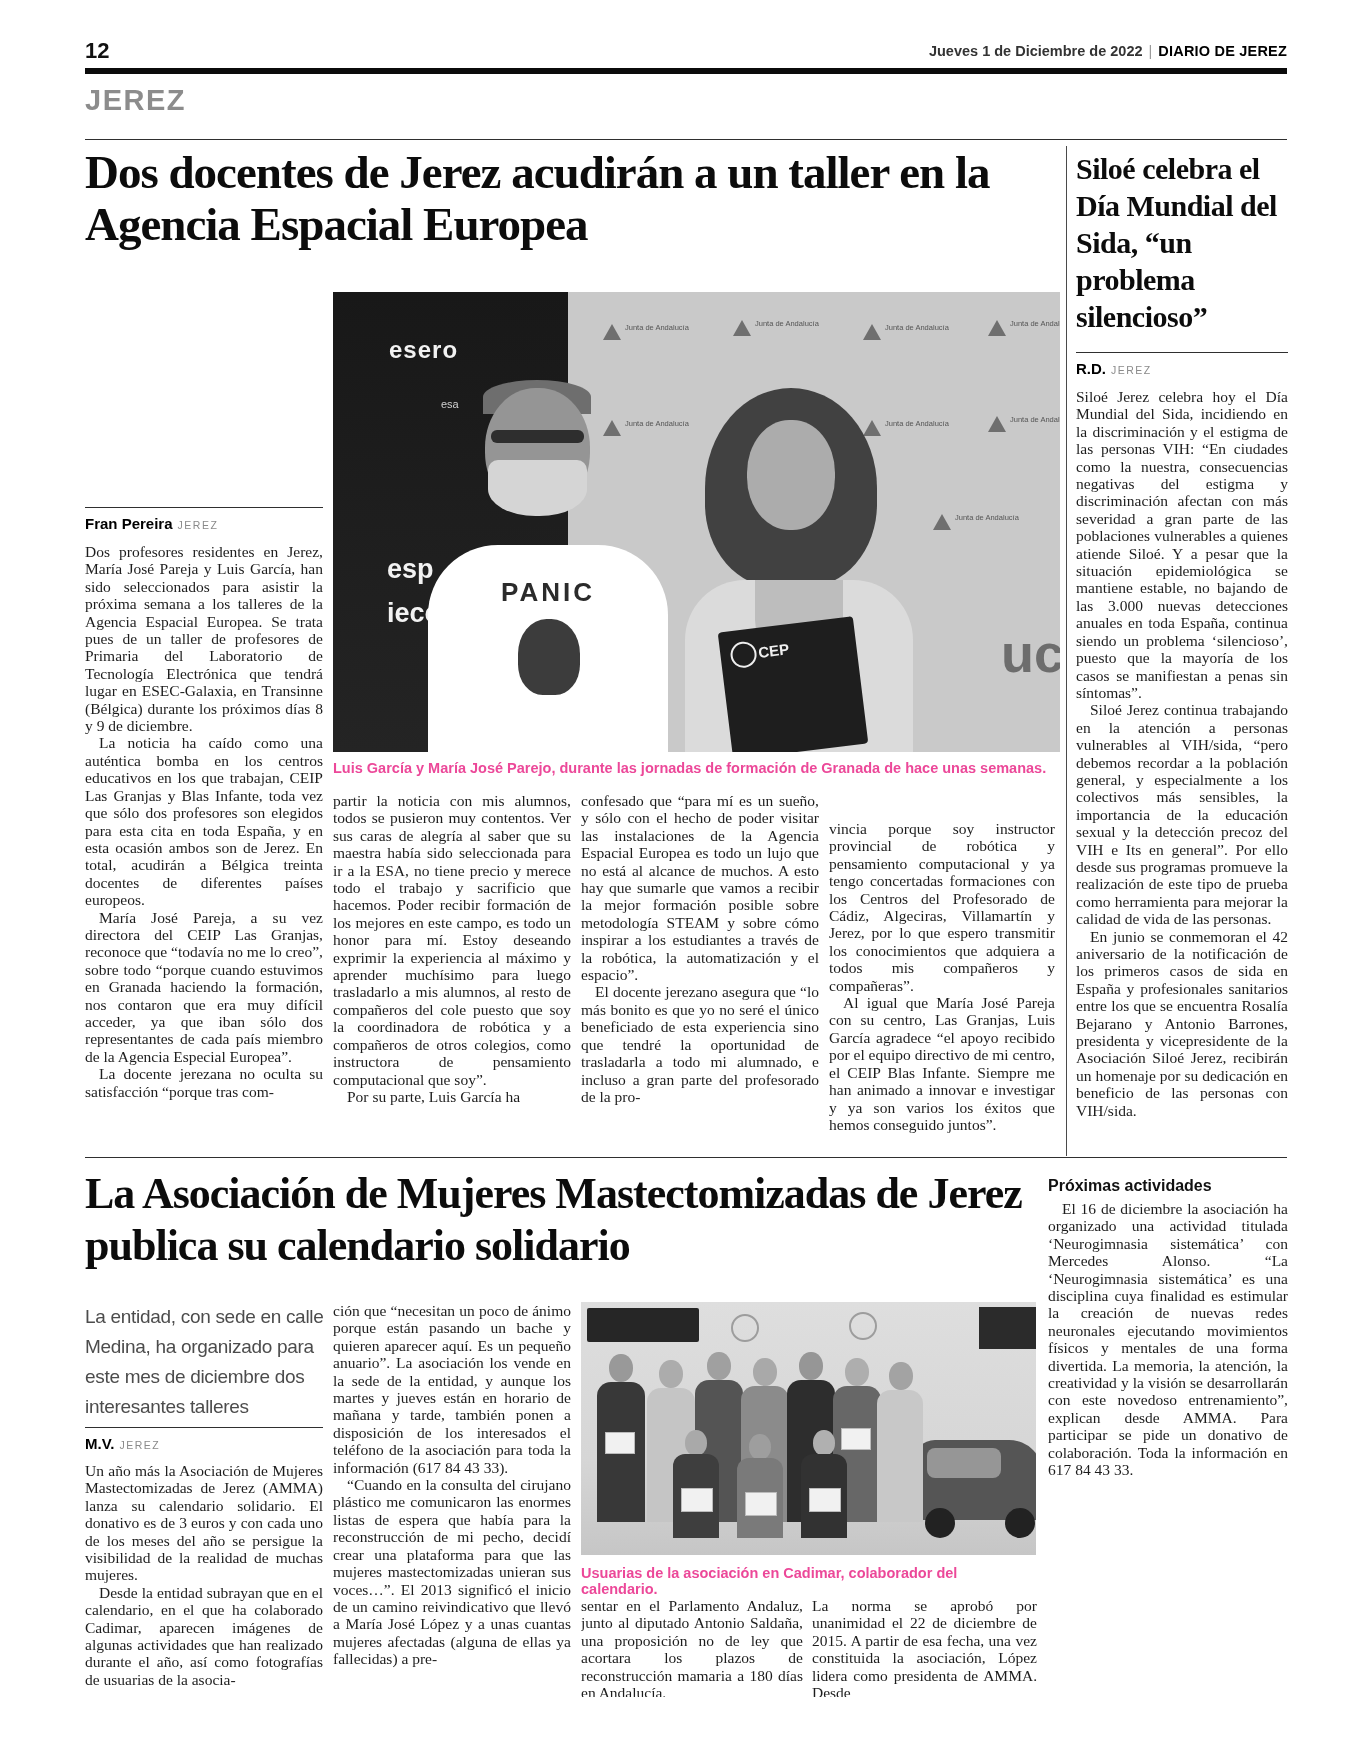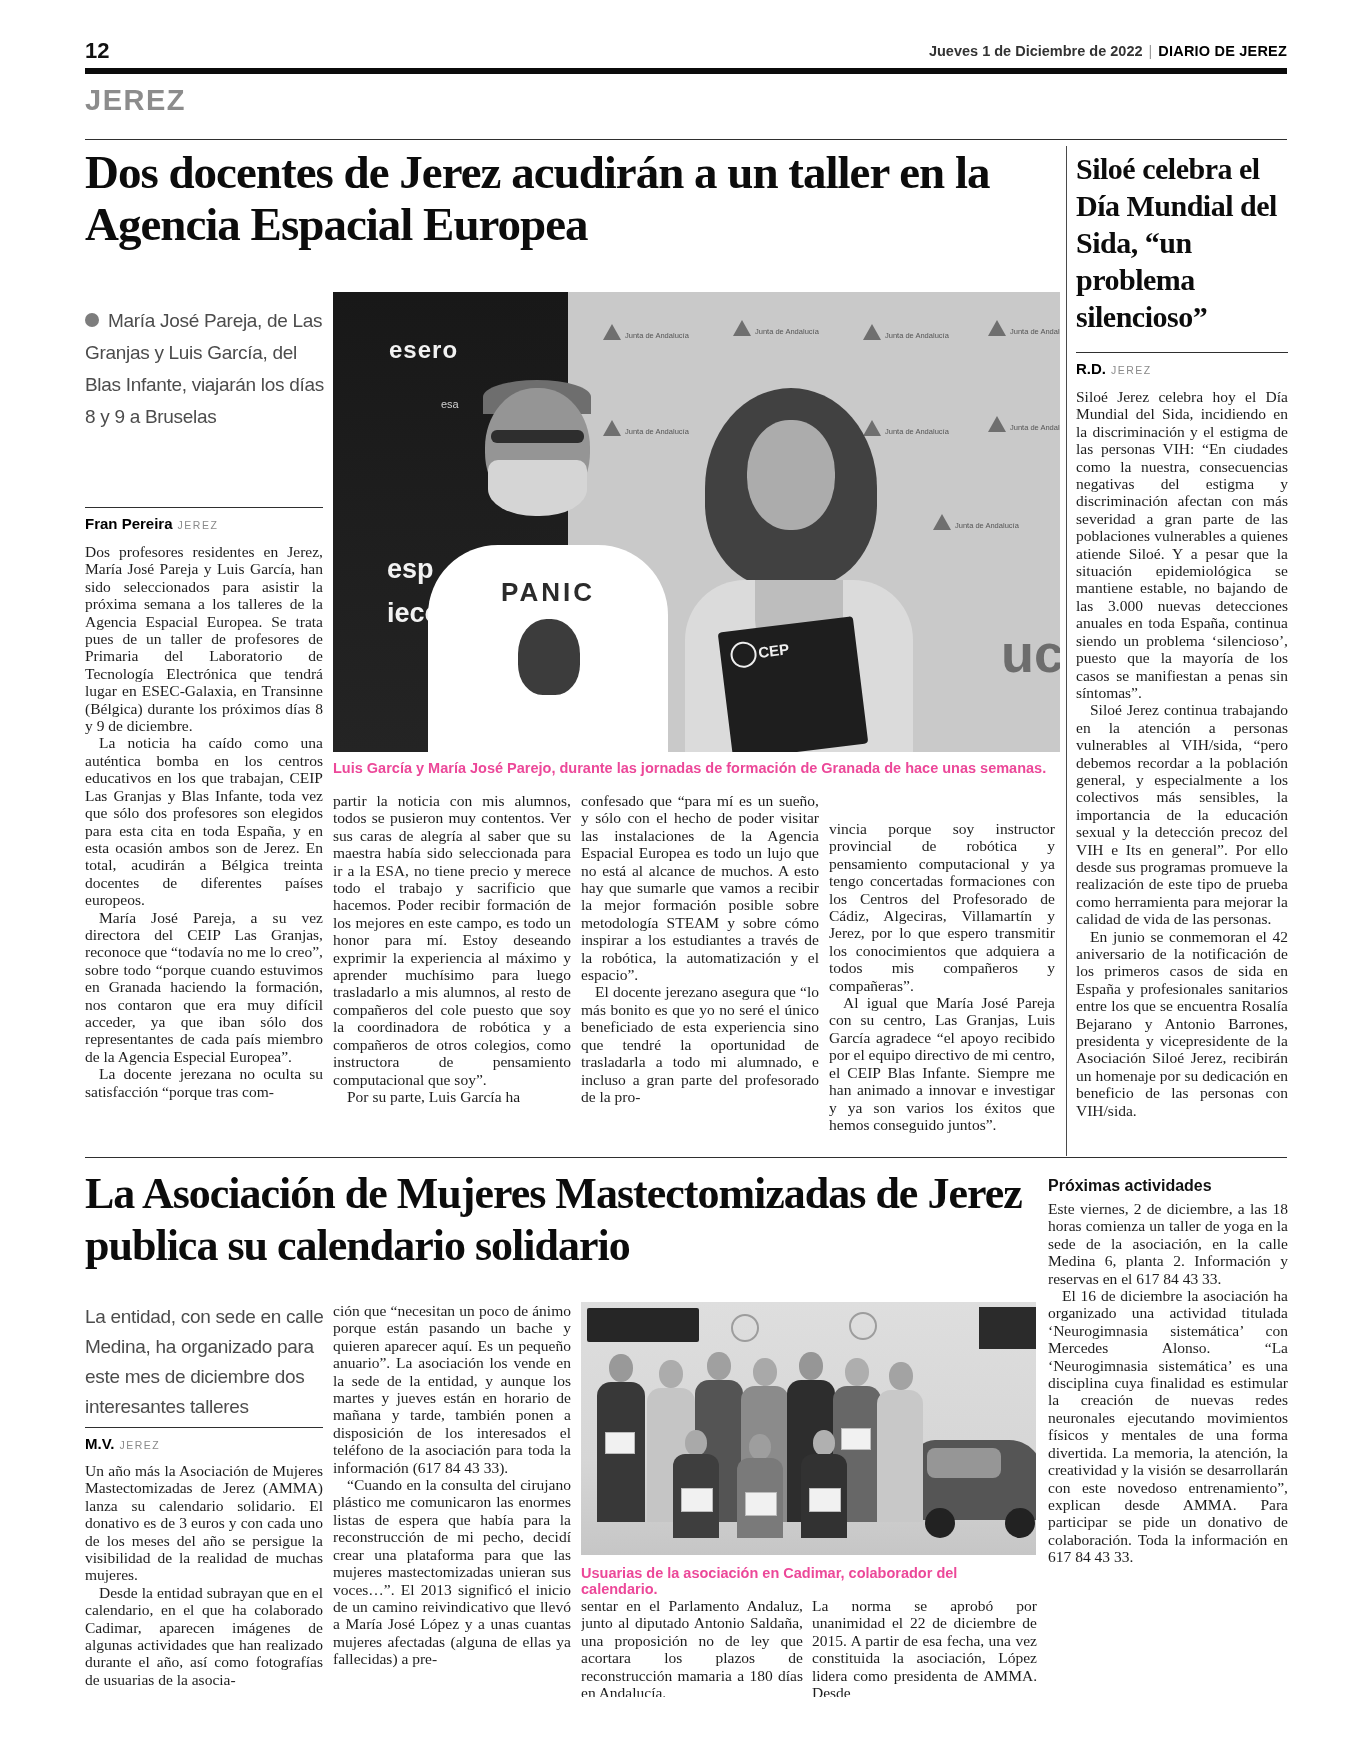--- a/index.html
+++ b/index.html
@@ -23,21 +23,21 @@
   .byline .name{font-family:"Liberation Sans","DejaVu Sans",sans-serif;font-weight:bold;font-size:15px;color:#000000;}
   .byline .place{font-family:"Liberation Sans","DejaVu Sans",sans-serif;font-size:10.5px;color:#8a8a8a;letter-spacing:1.5px;margin-left:5px;}
   .body-col{font-size:15.5px;line-height:17.4px;text-align:justify;color:#1d1d1d;overflow:hidden;}
   .body-col p{margin:0;}
   .body-col p.indent{text-indent:14px;}
   .caption{font-family:"Liberation Sans","DejaVu Sans",sans-serif;font-weight:bold;font-size:14.5px;color:#ec4899;}
   .subhead{font-family:"Liberation Sans","DejaVu Sans",sans-serif;font-weight:bold;font-size:16px;color:#111;margin:9px 0 5px 0;}
   
   .photo{overflow:hidden;background:#cbc9c6;filter:grayscale(1);}
   .ph{position:absolute;}
-  .jlogo{position:absolute;width:110px;display:flex;align-items:flex-end;}
+  .jlogo{position:absolute;width:110px;display:flex;align-items:flex-start;}
   .jlogo .tri{width:0;height:0;border-left:9px solid transparent;border-right:9px solid transparent;border-bottom:16px solid #6f6f6f;margin-right:4px;}
   .jlogo .jtxt{font-family:"Liberation Sans",sans-serif;font-size:7.5px;line-height:8px;color:#555;width:70px;}
   .banner-txt{font-family:Liberation Sans, sans-serif;color:#f2f2f2;font-weight:bold;margin-left:48px;}
   .person-head{border-radius:48%;}
   .cal{background:#f1f1f1;border:1px solid #bbb;}
 </style>
 </head>
 <body>
 
 <div class="page">
@@ -47,23 +47,20 @@
     <span>Jueves 1 de Diciembre de 2022</span><span class="sep">|</span><span class="brand">DIARIO DE JEREZ</span>
   </div>
   <div class="abs black-bar" style="left:85px;top:68px;width:1202px;height:6px;"></div>
   <div class="abs section-title" style="left:85px;top:84px;">JEREZ</div>
 
   <div class="abs rule" style="left:85px;top:139px;width:1202px;"></div>
   <div class="abs vrule" style="left:1066px;top:146px;height:1010px;"></div>
 
   <div class="abs headline h1a" style="left:85px;top:146px;width:975px;">Dos docentes de Jerez acudirán a un taller en la Agencia Espacial Europea</div>
 
-  <div class="abs lede" style="left:85px;top:305px;width:252px;">
-    <span class="bullet"></span><span>María José Pareja, de Las Granjas y Luis García, del Blas Infante, viajarán los días 8 y 9 a Bruselas</span>
-  </div>
 
   <div class="abs rule" style="left:85px;top:507px;width:238px;"></div>
   <div class="abs byline" style="left:85px;top:515px;">
     <span class="name">Fran Pereira</span><span class="place">JEREZ</span>
   </div>
 
   <div class="abs body-col" style="left:85px;top:543px;width:238px;height:600px;">
       <p class="">Dos profesores residentes en Jerez, María José Pareja y Luis García, han sido seleccionados para asistir la próxima semana a los talleres de la Agencia Espacial Europea. Se trata pues de un taller de profesores de Primaria del Laboratorio de Tecnología Electrónica que tendrá lugar en ESEC-Galaxia, en Transinne (Bélgica) durante los próximos días 8 y 9 de diciembre.</p>
       <p class="indent">La noticia ha caído como una auténtica bomba en los centros educativos en los que trabajan, CEIP Las Granjas y Blas Infante, toda vez que sólo dos profesores son elegidos para esta cita en toda España, y en esta ocasión ambos son de Jerez. En total, acudirán a Bélgica treinta docentes de diferentes países europeos.</p>
       <p class="indent">María José Pareja, a su vez directora del CEIP Las Granjas, reconoce que “todavía no me lo creo”, sobre todo “porque cuando estuvimos en Granada haciendo la formación, nos contaron que era muy difícil acceder, ya que iban sólo dos representantes de cada país miembro de la Agencia Especial Europea”.</p>
@@ -226,18 +223,17 @@
   <div class="abs body-col" style="left:581px;top:1597px;width:222px;height:100px;">
       <p class="">sentar en el Parlamento Andaluz, junto al diputado Antonio Saldaña, una proposición no de ley que acortara los plazos de reconstrucción mamaria a 180 días en Andalucía.</p>
     </div>
   <div class="abs body-col" style="left:812px;top:1597px;width:225px;height:100px;">
       <p class="">La norma se aprobó por unanimidad el 22 de diciembre de 2015. A partir de esa fecha, una vez constituida la asociación, López lidera como presidenta de AMMA. Desde</p>
     </div>
 
   <div class="abs" style="left:1048px;top:1168px;width:240px;height:575px;overflow:hidden;">
     <div class="subhead">Próximas actividades</div>
     <div class="body-col" style="width:240px;">
-        <p class="">Este viernes, 2 de diciembre, a las 18 horas comienza un taller de yoga en la sede de la asociación, en la calle Medina 6, planta 2. Información y reservas en el 617 84 43 33.</p>
         <p class="indent">El 16 de diciembre la asociación ha organizado una actividad titulada ‘Neurogimnasia sistemática’ con Mercedes Alonso. “La ‘Neurogimnasia sistemática’ es una disciplina cuya finalidad es estimular la creación de nuevas redes neuronales ejecutando movimientos físicos y mentales de una forma divertida. La memoria, la atención, la creatividad y la visión se desarrollarán con este novedoso entrenamiento”, explican desde AMMA. Para participar se pide un donativo de colaboración. Toda la información en 617 84 43 33.</p>
       </div>
   </div>
 
 </div>
 
 </body></html>

